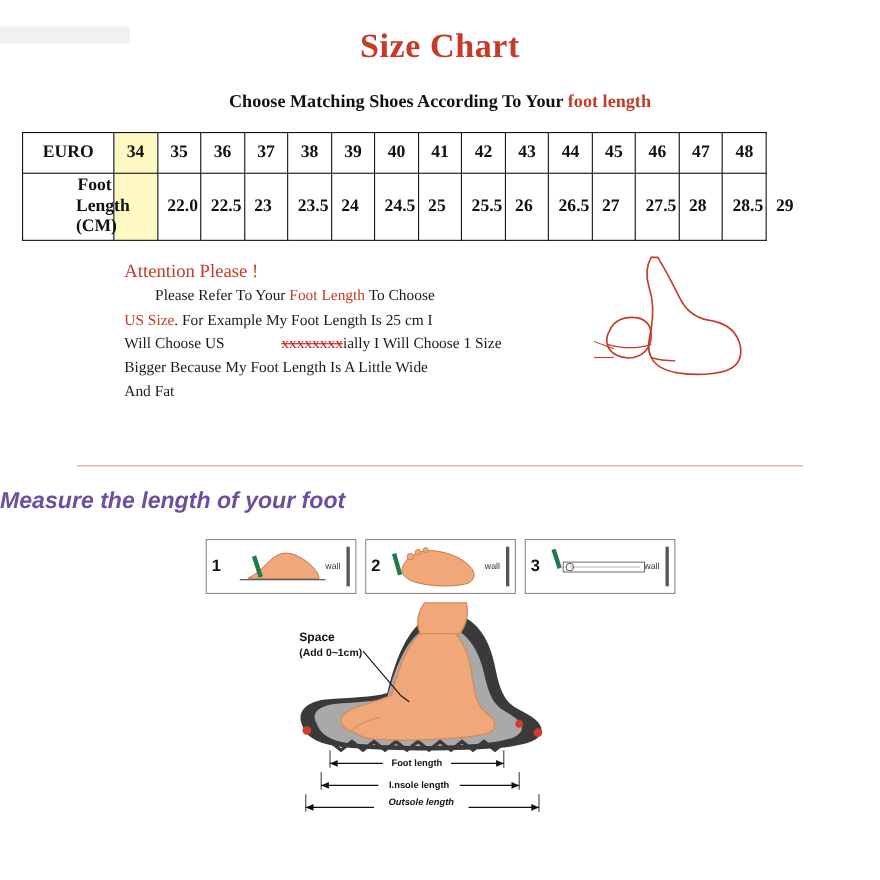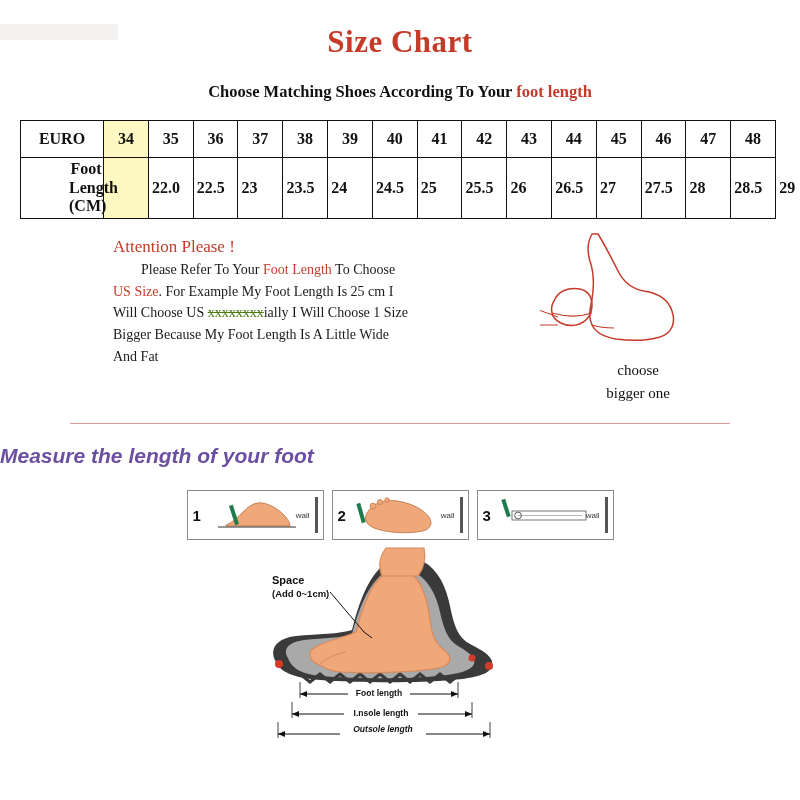--- a/index.html
+++ b/index.html
@@ -43,21 +43,21 @@
   .subtitle .accent {
     color: #c43b2a;
   }
 
   
   .table-wrap {
     margin: 18px 20px 0 20px;
   }
   table.size-table {
     border-collapse: collapse;
-    width: 756px;
+    width: 677px;
     table-layout: fixed;
   }
   table.size-table td {
     border: 1px solid #111;
     text-align: center;
     vertical-align: middle;
     font-family: "Liberation Serif", serif;
     font-size: 16px;
     font-weight: bold;
     height: 36px;
@@ -94,22 +94,23 @@
     font-size: 14px;
     line-height: 1.55;
     font-family: "Liberation Serif", serif;
     color: #1a1a1a;
     width: 420px;
     margin-left: 96px;
     margin-top: 2px;
   }
   .attention-body .red { color: #c43b2a; }
   .attention-body .strike {
-    color: #4d7c0f;
+    color: #b91c1c;
     text-decoration: line-through;
+    margin-left: 48px;
   }
   .indent { display: inline-block; width: 28px; }
 
   .choose-label {
     position: absolute;
     right: 130px;
     top: 122px;
     text-align: center;
     font-size: 15px;
     font-family: "Liberation Serif", serif;
@@ -303,24 +304,20 @@
       <svg width="150" height="140" viewBox="0 0 150 140">
         <path d="M58,5 C66,18 72,30 78,42 C84,54 92,60 104,62 C118,64 128,70 132,82 C136,94 132,104 120,108 C106,112 90,112 76,110 C64,108 56,104 52,96 C48,88 50,80 52,70 C54,58 54,44 50,32 C47,22 48,12 52,5 Z" fill="none" stroke="#c43b2a" stroke-width="1.5"></path>
         <path d="M52,96 C58,98 66,99 74,99" fill="none" stroke="#c43b2a" stroke-width="1.2"></path>
         <path d="M14,72 C18,62 28,58 40,60 C48,62 52,68 52,76 C52,86 46,94 36,96 C24,98 14,92 12,84 C11,79 12,75 14,72 Z" fill="none" stroke="#c43b2a" stroke-width="1.5"></path>
         <path d="M12,84 C26,88 40,88 52,84" fill="none" stroke="#c43b2a" stroke-width="1.2"></path>
         <line x1="18" y1="88" x2="-4" y2="80" stroke="#c43b2a" stroke-width="1"></line>
         <line x1="18" y1="96" x2="-8" y2="96" stroke="#c43b2a" stroke-width="1"></line>
       </svg>
     </div>
 
-    <div class="choose-label">
-      <div>choose</div>
-      <div>bigger one</div>
-    </div>
   </div>
 
   <div class="divider"></div>
 
   <div class="measure-title">Measure the length of your foot</div>
 
   <div class="steps">
     <div class="step">
       <span class="num">1</span>
       <svg width="135" height="48" viewBox="0 0 135 48" style="position:absolute;left:0;top:0;">

